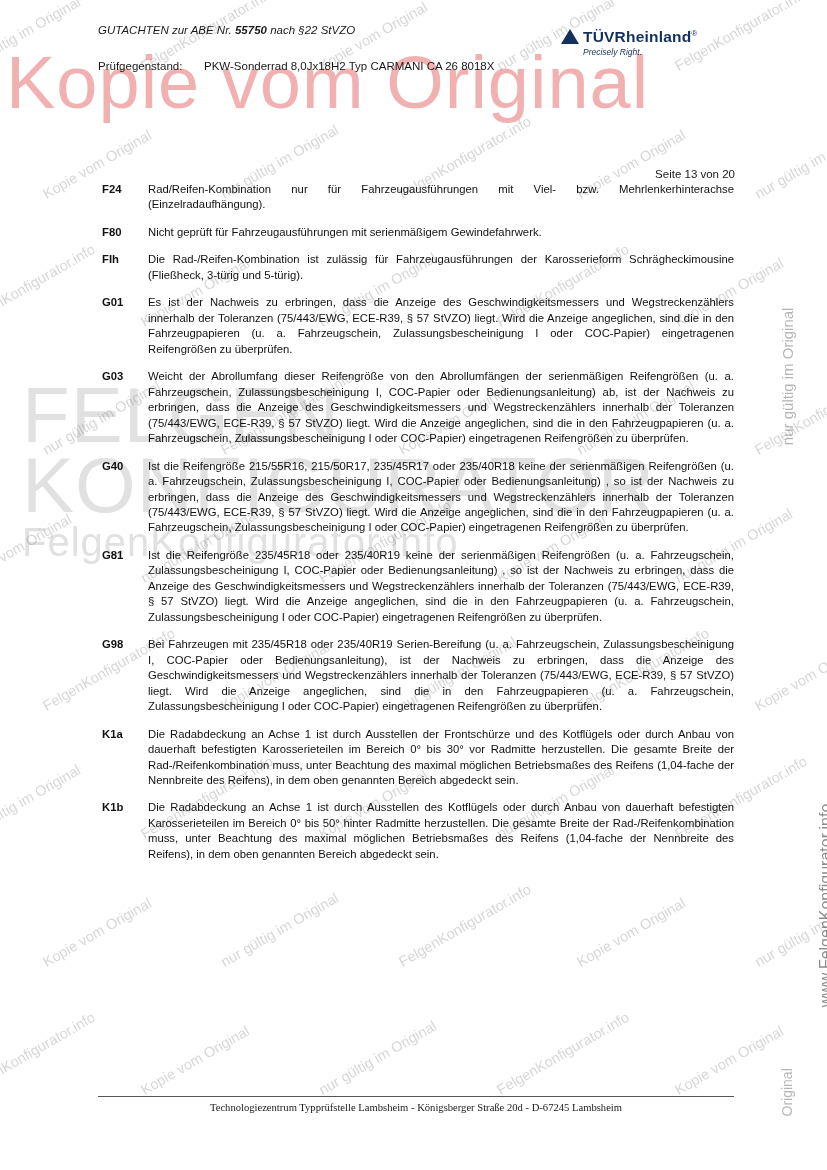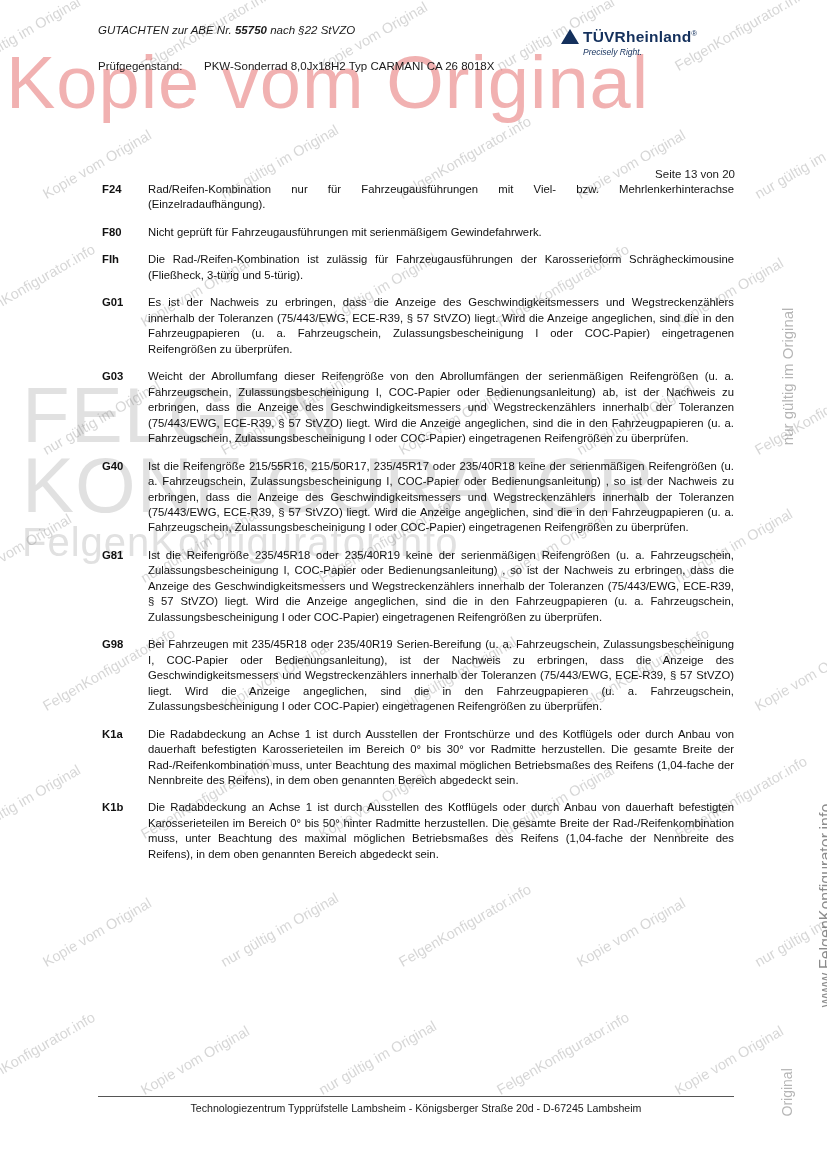--- a/index.html
+++ b/index.html
@@ -112,20 +112,21 @@
     border-top: 1px solid #555;
   }
   .footer {
     position: absolute;
     left: 98px;
     top: 1102px;
     width: 636px;
     font-size: 10.6px;
     color: #1a1a1a;
     text-align: center;
+    font-family: Liberation Serif, serif;
   }
 
   
   .wm {
     position: absolute;
     pointer-events: none;
     white-space: nowrap;
     font-family: "Liberation Sans", sans-serif;
   }
   .wm-kopie {

